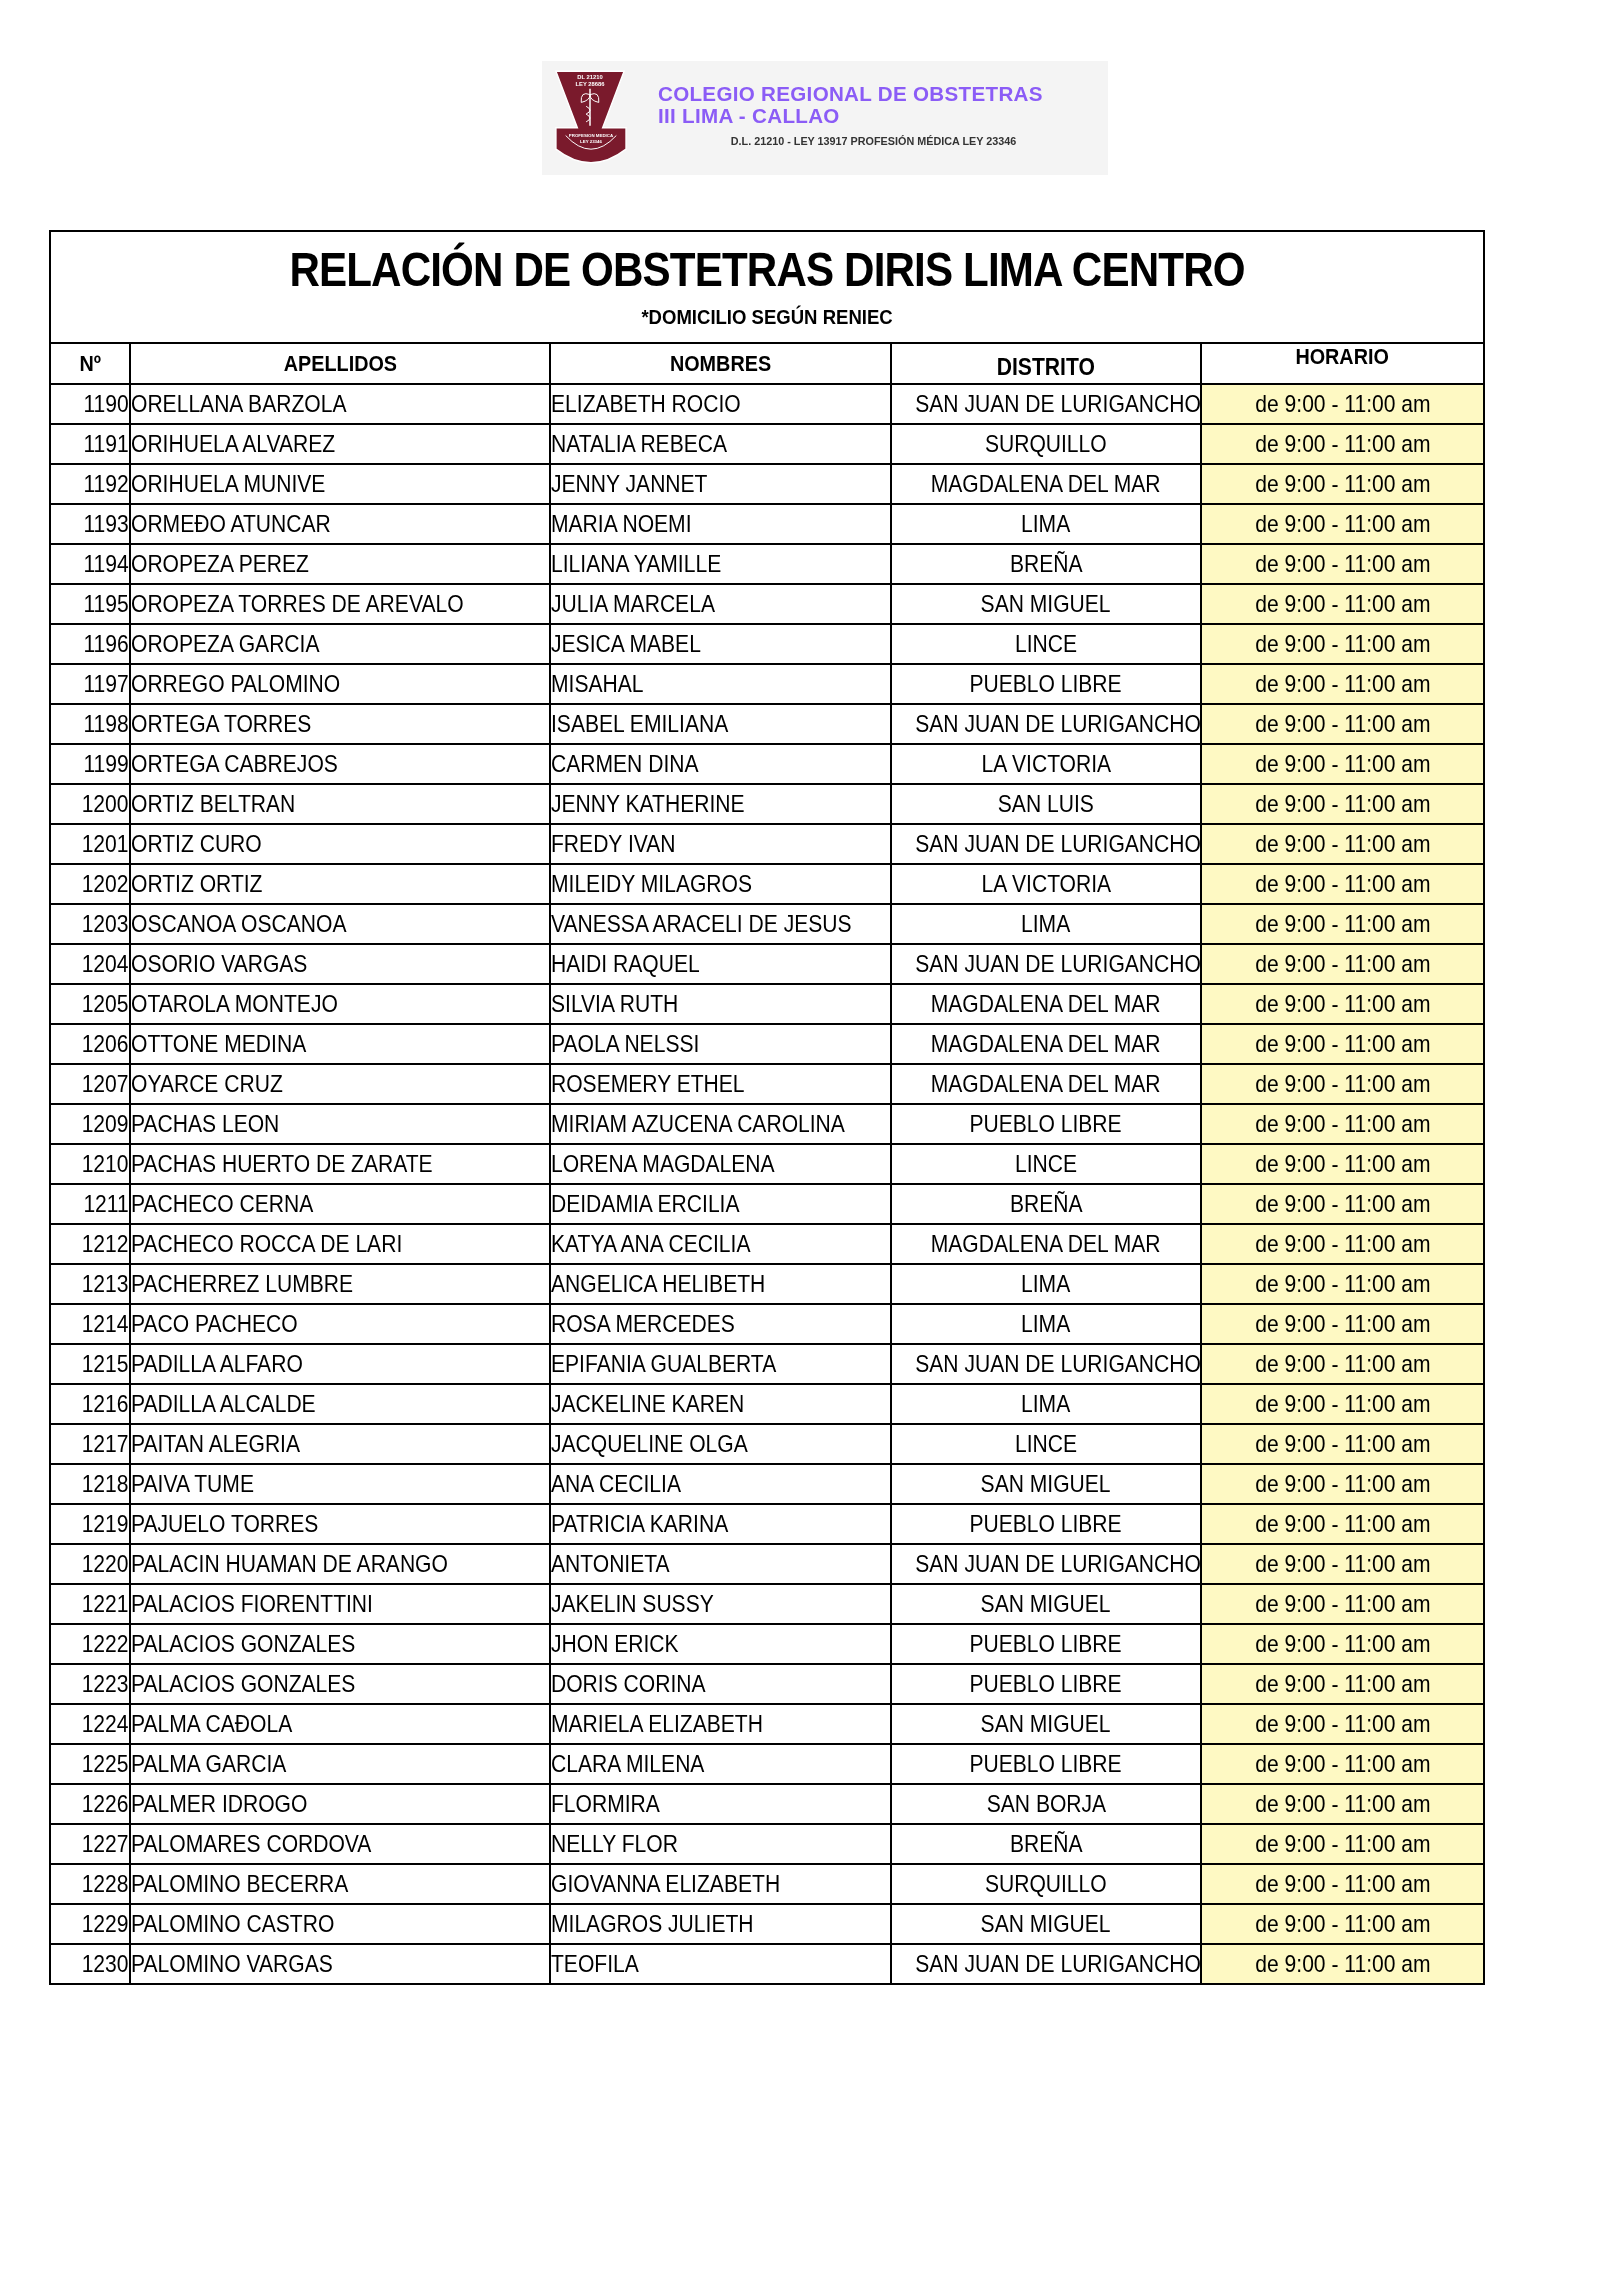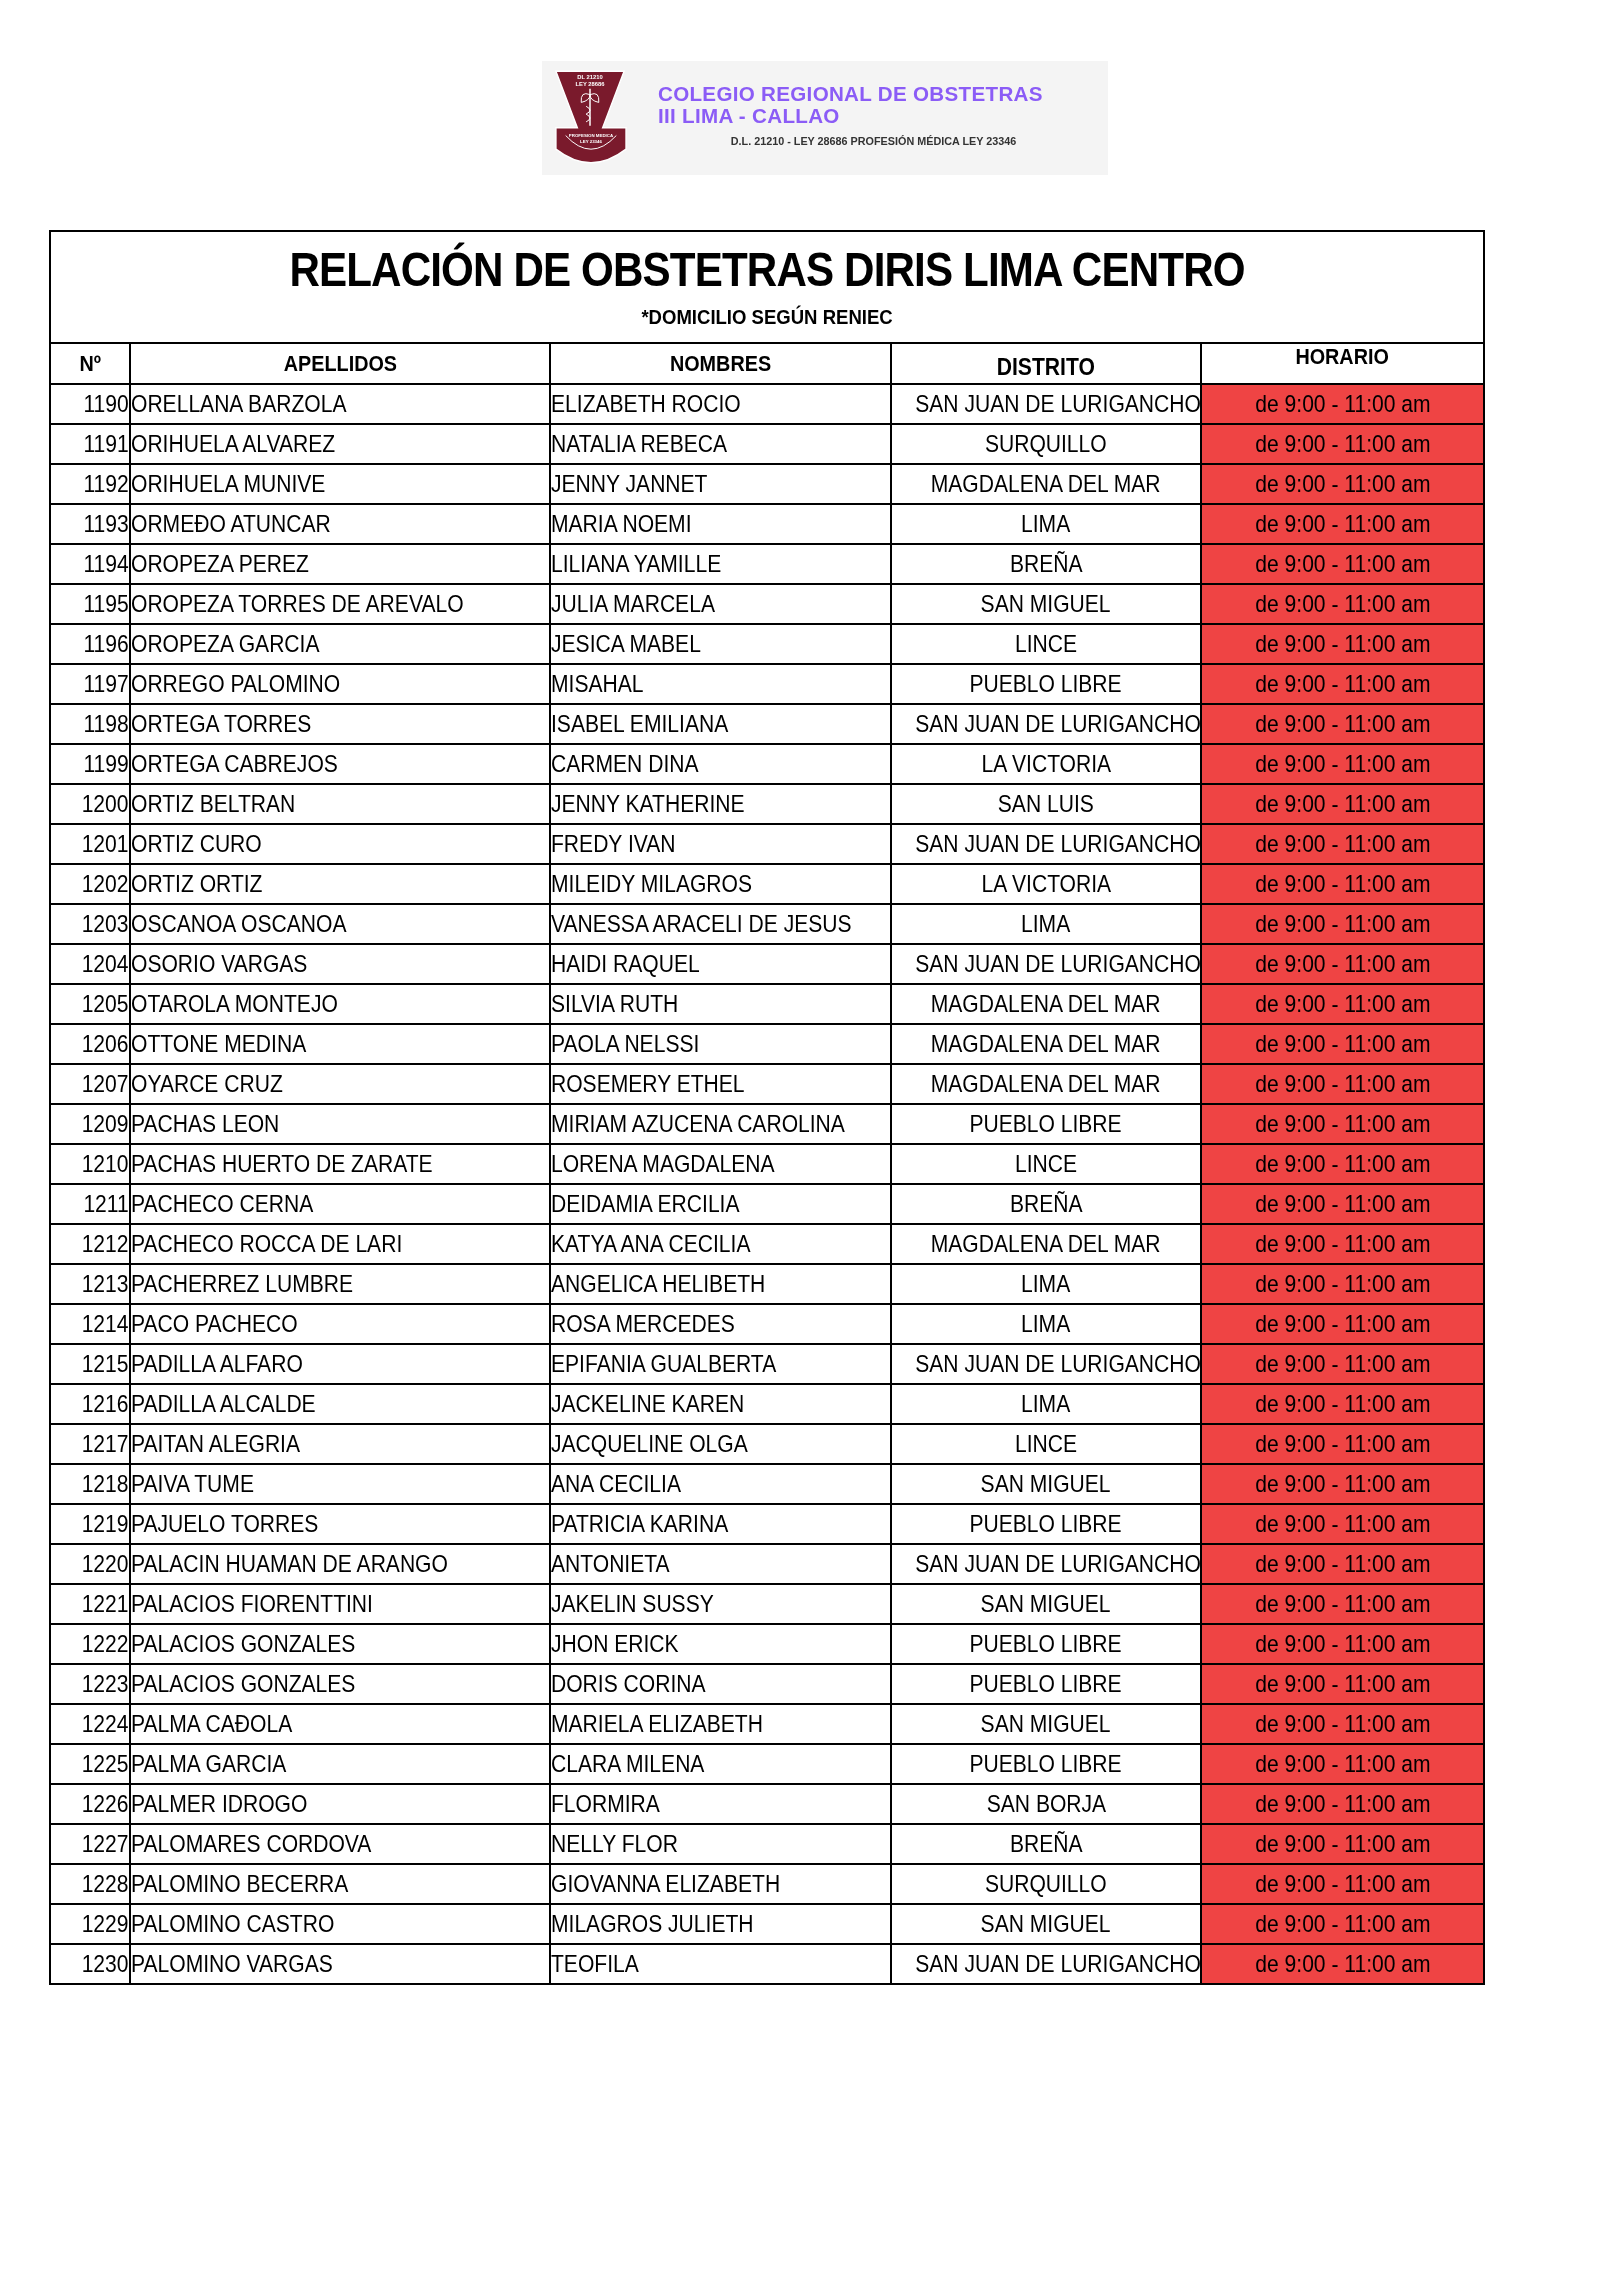--- a/index.html
+++ b/index.html
@@ -23,21 +23,21 @@
            transform:scaleX(0.86); transform-origin:center; line-height:55px; }
   .subtitle { font-size:20.6px; font-weight:bold; margin-top:7.8px; transform:scaleX(0.9); }
   .hdr th { height:37px; font-size:22.5px; font-weight:bold; }
   .hdr th.h-di { font-size:24px; vertical-align:bottom; padding-bottom:2px; }
   .hdr th.h-ho { vertical-align:top; }
   .hdr span { display:inline-block; transform:scaleX(0.88); }
   tr.row td { height:38px; font-size:24.5px; white-space:nowrap; overflow:hidden; }
   td.n { text-align:right; padding-right:7.8px; }
   td.ap, td.no { padding-left:3.9px; }
   td.di { text-align:center; font-size:17.6px; }
-  td.ho { text-align:center; background:#ef4444; }
+  td.ho { text-align:center; background:#fef9c3; }
   .sq { display:inline-block; transform:scaleX(0.86); transform-origin:left center; }
   td.n .sq { transform-origin:right center; }
   td.di .sq, td.ho .sq { transform-origin:center center; }
 </style>
 </head>
 <body>
 
 <div class="logo-box">
   <svg class="shield" viewBox="0 0 78 104">
     <path d="M4 4 L74 4 L52 62 L76 62 L76 84 Q40 112 4 84 L4 62 L26 62 Z" fill="#7a1a2c" stroke="#fff" stroke-width="1.5"></path>
@@ -47,21 +47,21 @@
     <path d="M35 40 Q43 44 35 48 Q43 52 35 56" fill="none" stroke="#fff" stroke-width="1"></path>
     <text x="39" y="12" font-size="6" fill="#fff" text-anchor="middle" font-family="Liberation Sans, sans-serif" font-weight="bold">DL 21210</text>
     <text x="39" y="19" font-size="6" fill="#fff" text-anchor="middle" font-family="Liberation Sans, sans-serif" font-weight="bold">LEY 28686</text>
     <text x="40" y="72" font-size="4.5" fill="#fff" text-anchor="middle" font-family="Liberation Sans, sans-serif" font-weight="bold">PROFESION MEDICA</text>
     <text x="40" y="78" font-size="4.5" fill="#fff" text-anchor="middle" font-family="Liberation Sans, sans-serif" font-weight="bold">LEY 23346</text>
   </svg>
   <div class="org-name">
     <div>COLEGIO REGIONAL DE OBSTETRAS</div>
     <div>III LIMA - CALLAO</div>
   </div>
-  <div class="org-law">D.L. 21210 - LEY 28686 PROFESIÓN MÉDICA LEY 23346</div>
+  <div class="org-law">D.L. 21210 - LEY 13917 PROFESIÓN MÉDICA LEY 23346</div>
 </div>
 
 <table class="list">
   <colgroup>
     <col class="c-n">
       <col class="c-ap">
       <col class="c-no">
       <col class="c-di">
       <col class="c-ho">
   </colgroup>

